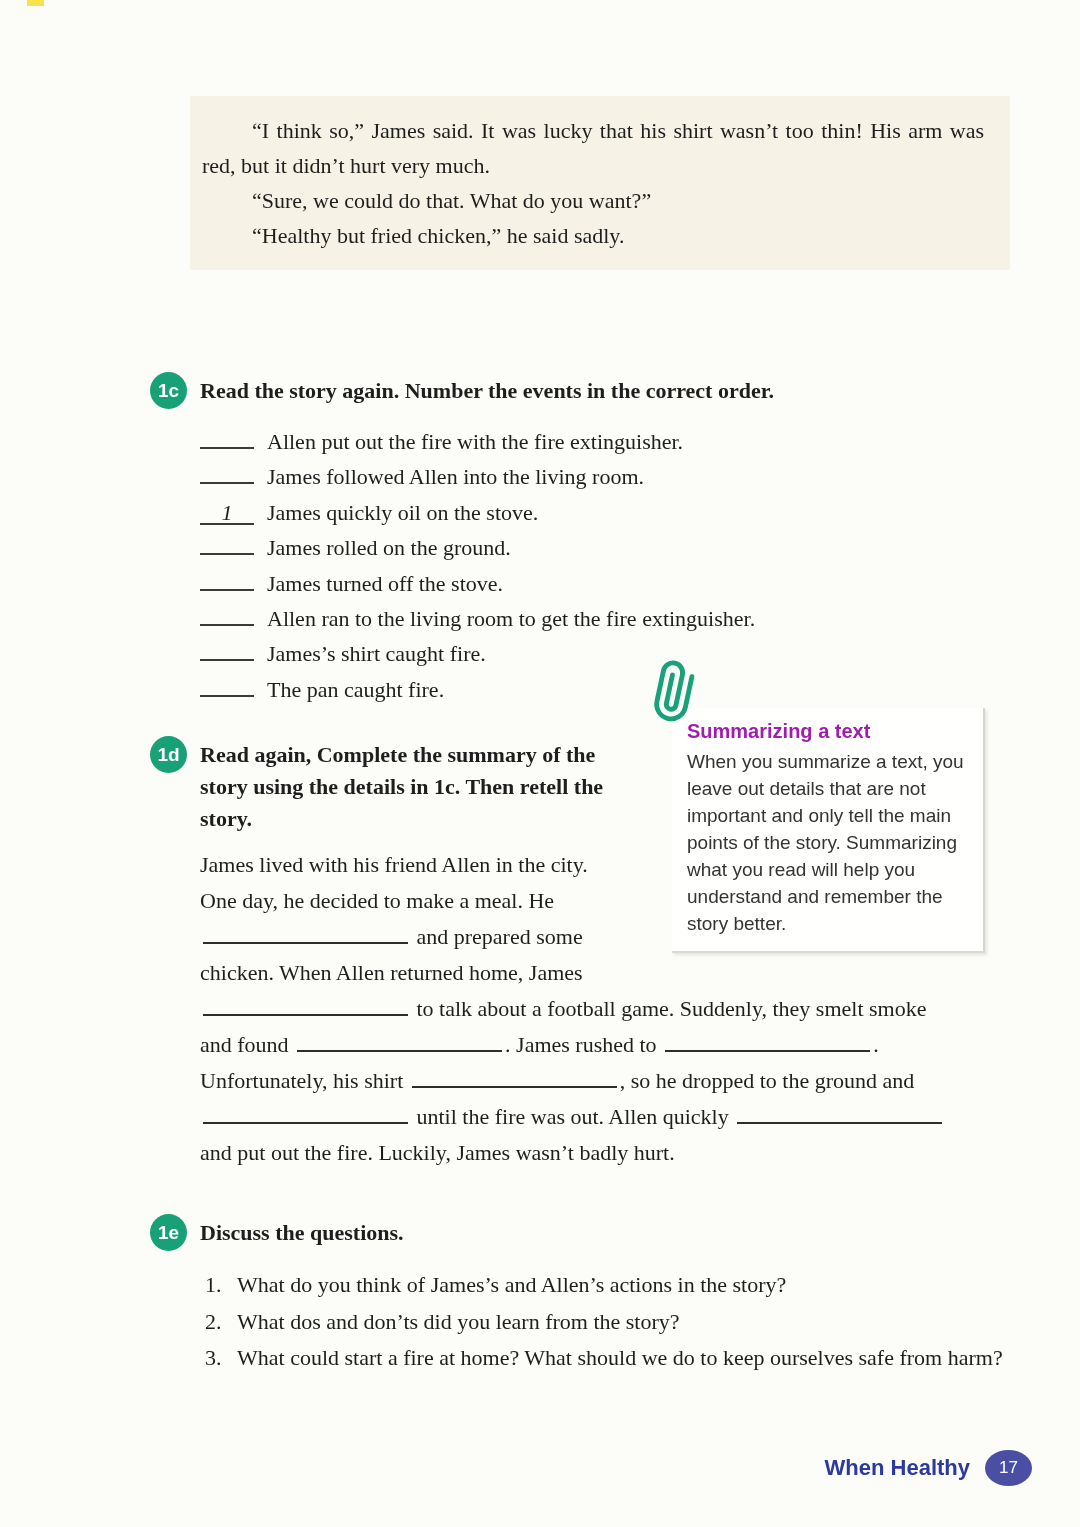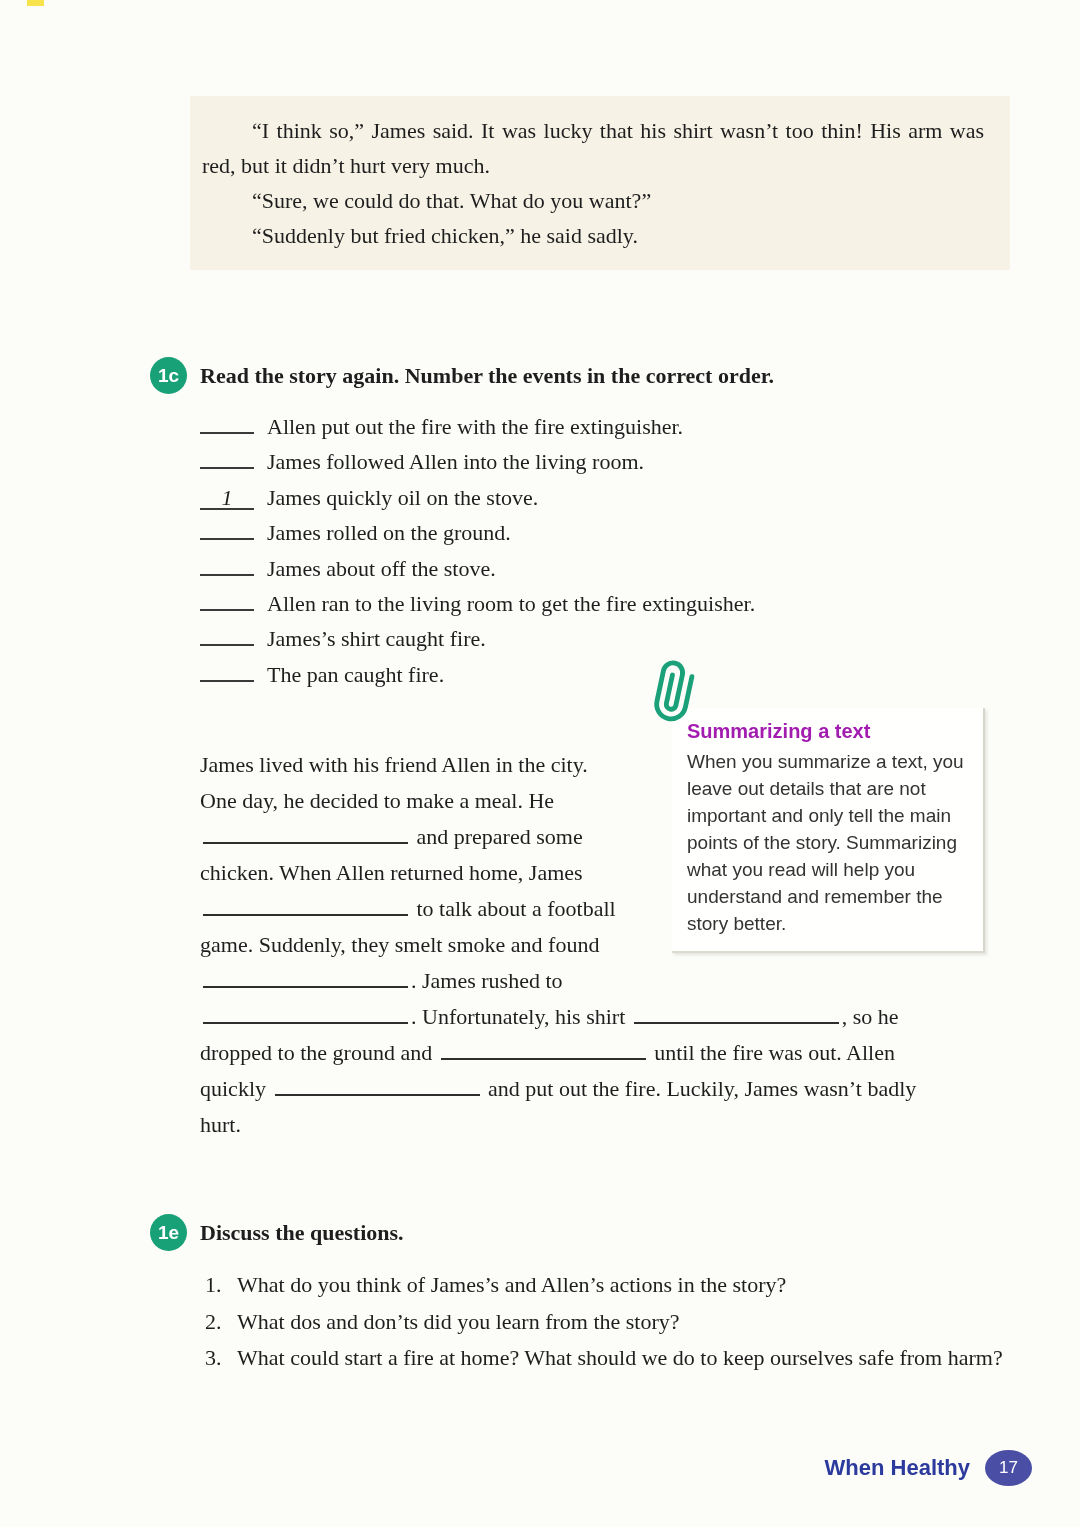--- a/index.html
+++ b/index.html
@@ -21,21 +21,21 @@
   .sec { position:absolute; left:150px; }
   .sec-header { display:flex; align-items:flex-start; gap:13px; }
   .badge {
     width:37px; height:37px; border-radius:50%; background:#18a077; color:#fff;
     font-family:"Liberation Sans","DejaVu Sans",sans-serif; font-weight:700; font-size:19px;
     display:flex; align-items:center; justify-content:center; flex-shrink:0; margin-top:1px;
   }
   .instr { font-weight:700; font-size:22px; line-height:32px; padding-top:4px; }
 
   
-  #sec-1c { top:356px; width:880px; }
+  #sec-1c { top:371px; width:880px; }
   .events { margin:15px 0 0 50px; }
   .ev-row { font-size:22px; line-height:35.4px; white-space:nowrap; }
   .ev-blank {
     display:inline-block; min-width:54px; height:24px; box-sizing:border-box;
     border-bottom:2px solid #3a3a3a; text-align:center; font-style:italic;
     line-height:24px; margin-right:13px; vertical-align:baseline;
   }
 
   
   #wrap-1d { position:absolute; left:150px; top:735px; width:812px; }
@@ -81,48 +81,52 @@
 <body>
 
 <div class="page">
 
   <div class="speck"></div>
 
   <div class="story-box">
     <div>
         <p>“I think so,” James said. It was lucky that his shirt wasn’t too thin! His arm was red, but it didn’t hurt very much.</p>
         <p>“Sure, we could do that. What do you want?”</p>
-        <p>“Suddenly but fried chicken,” he said sadly.</p>
+        <p>“Healthy but fried chicken,” he said sadly.</p>
       </div>
   </div>
 
   <div class="sec" id="sec-1c">
     <div class="sec-header">
       <div class="badge">1c</div>
       <div class="instr">Read the story again. Number the events in the correct order.</div>
     </div>
     <div class="events">
         <div class="ev-row"><span class="ev-blank"></span><span>Allen put out the fire with the fire extinguisher.</span></div>
         <div class="ev-row"><span class="ev-blank"></span><span>James followed Allen into the living room.</span></div>
         <div class="ev-row"><span class="ev-blank">1</span><span>James quickly oil on the stove.</span></div>
         <div class="ev-row"><span class="ev-blank"></span><span>James rolled on the ground.</span></div>
-        <div class="ev-row"><span class="ev-blank"></span><span>James about off the stove.</span></div>
+        <div class="ev-row"><span class="ev-blank"></span><span>James turned off the stove.</span></div>
         <div class="ev-row"><span class="ev-blank"></span><span>Allen ran to the living room to get the fire extinguisher.</span></div>
         <div class="ev-row"><span class="ev-blank"></span><span>James’s shirt caught fire.</span></div>
         <div class="ev-row"><span class="ev-blank"></span><span>The pan caught fire.</span></div>
       </div>
   </div>
 
   <div id="wrap-1d">
     <div class="tipbox">
       <svg class="paperclip" viewBox="0 0 24 24" fill="none" stroke="#1ba179" stroke-width="2" stroke-linecap="round" stroke-linejoin="round">
         <path d="M21.44 11.05l-9.19 9.19a6 6 0 0 1-8.49-8.49l9.19-9.19a4 4 0 0 1 5.66 5.66l-9.2 9.19a2 2 0 0 1-2.83-2.83l8.49-8.48"></path>
       </svg>
       <p class="tip-title">Summarizing a text</p>
       <p class="tip-body">When you summarize a text, you leave out details that are not important and only tell the main points of the story. Summarizing what you read will help you understand and remember the story better.</p>
+    </div>
+    <div class="sec-header" id="hdr-1d">
+      <div class="badge">1d</div>
+      <div class="instr">Read again, Complete the summary of the story using the details in 1c. Then retell the story.</div>
     </div>
     <div class="summary"><span>James lived with his friend Allen in the city. One day, he decided to make a meal. He </span><span class="sum-blank"></span><span> and prepared some chicken. When Allen returned home, James </span><span class="sum-blank"></span><span> to talk about a football game. Suddenly, they smelt smoke and found </span><span class="sum-blank"></span><span>. James rushed to </span><span class="sum-blank"></span><span>. Unfortunately, his shirt </span><span class="sum-blank"></span><span>, so he dropped to the ground and </span><span class="sum-blank"></span><span> until the fire was out. Allen quickly </span><span class="sum-blank"></span><span> and put out the fire. Luckily, James wasn’t badly hurt.</span></div>
   </div>
 
   <div class="sec" id="sec-1e">
     <div class="sec-header">
       <div class="badge">1e</div>
       <div class="instr">Discuss the questions.</div>
     </div>
     <div class="questions">

